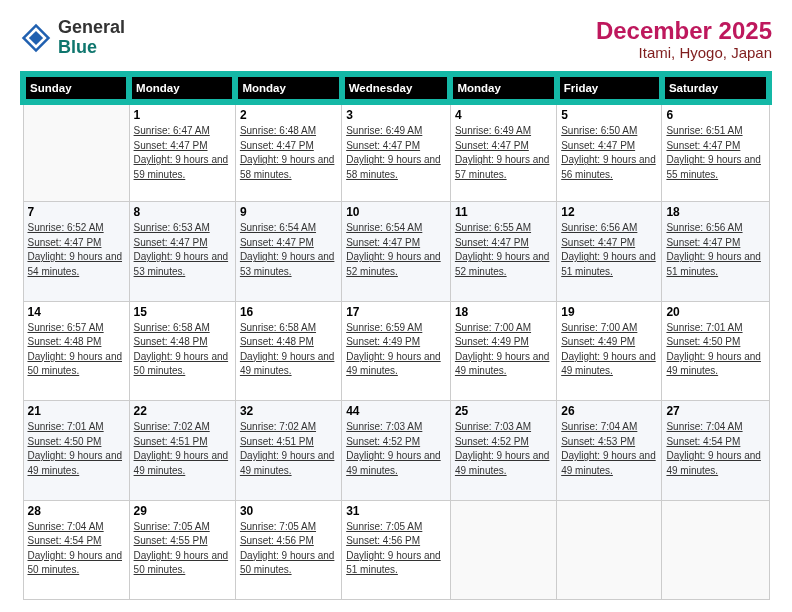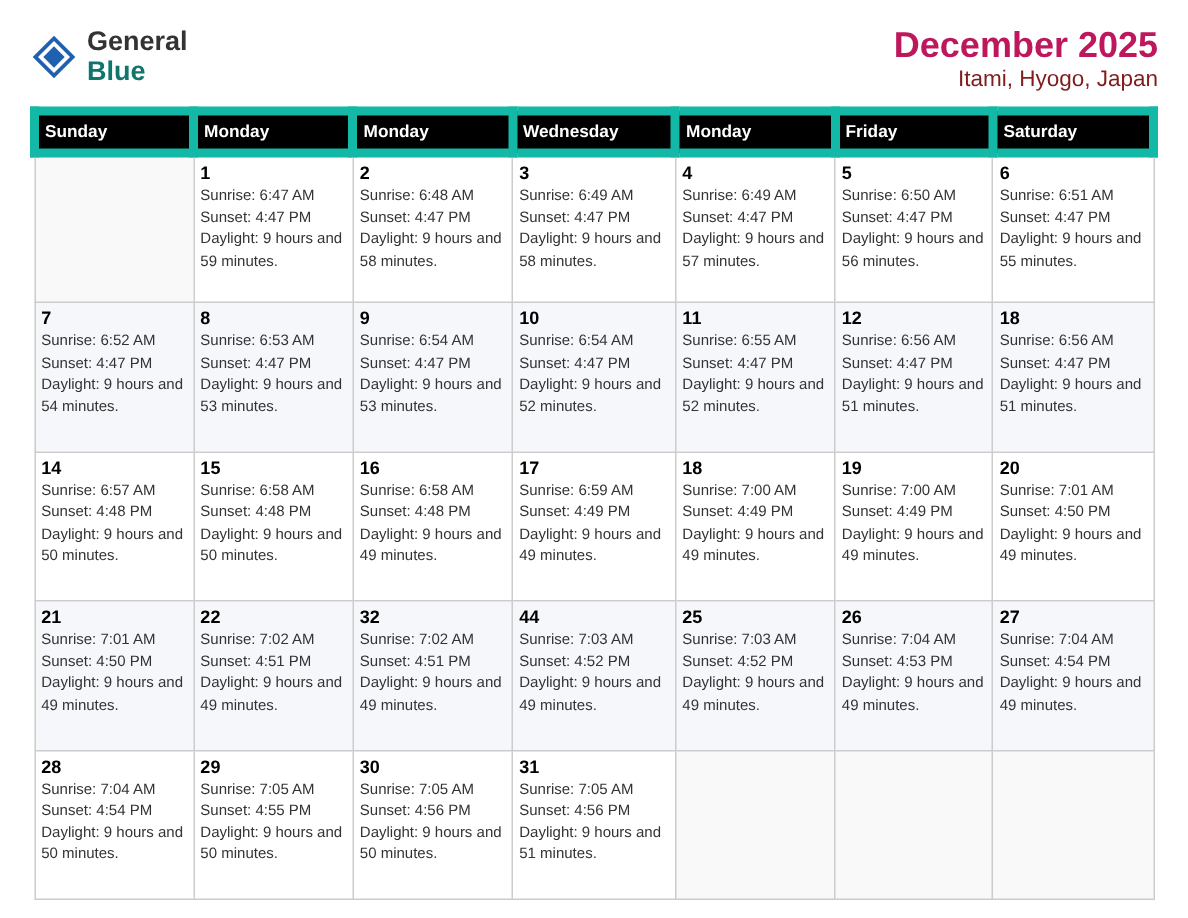--- a/index.html
+++ b/index.html
@@ -83,20 +83,21 @@
     .day-num {
       font-weight: bold;
       font-size: 12px;
       display: block;
       margin-bottom: 2px;
     }
     .day-info {
       font-size: 10px;
       color: #333;
       line-height: 1.45;
+      text-decoration: underline;
     }
     .empty-cell {
       background: #f9f9f9 !important;
     }
     table {
       width: 100%;
       border-collapse: collapse;
     }
   </style>
 </head>

